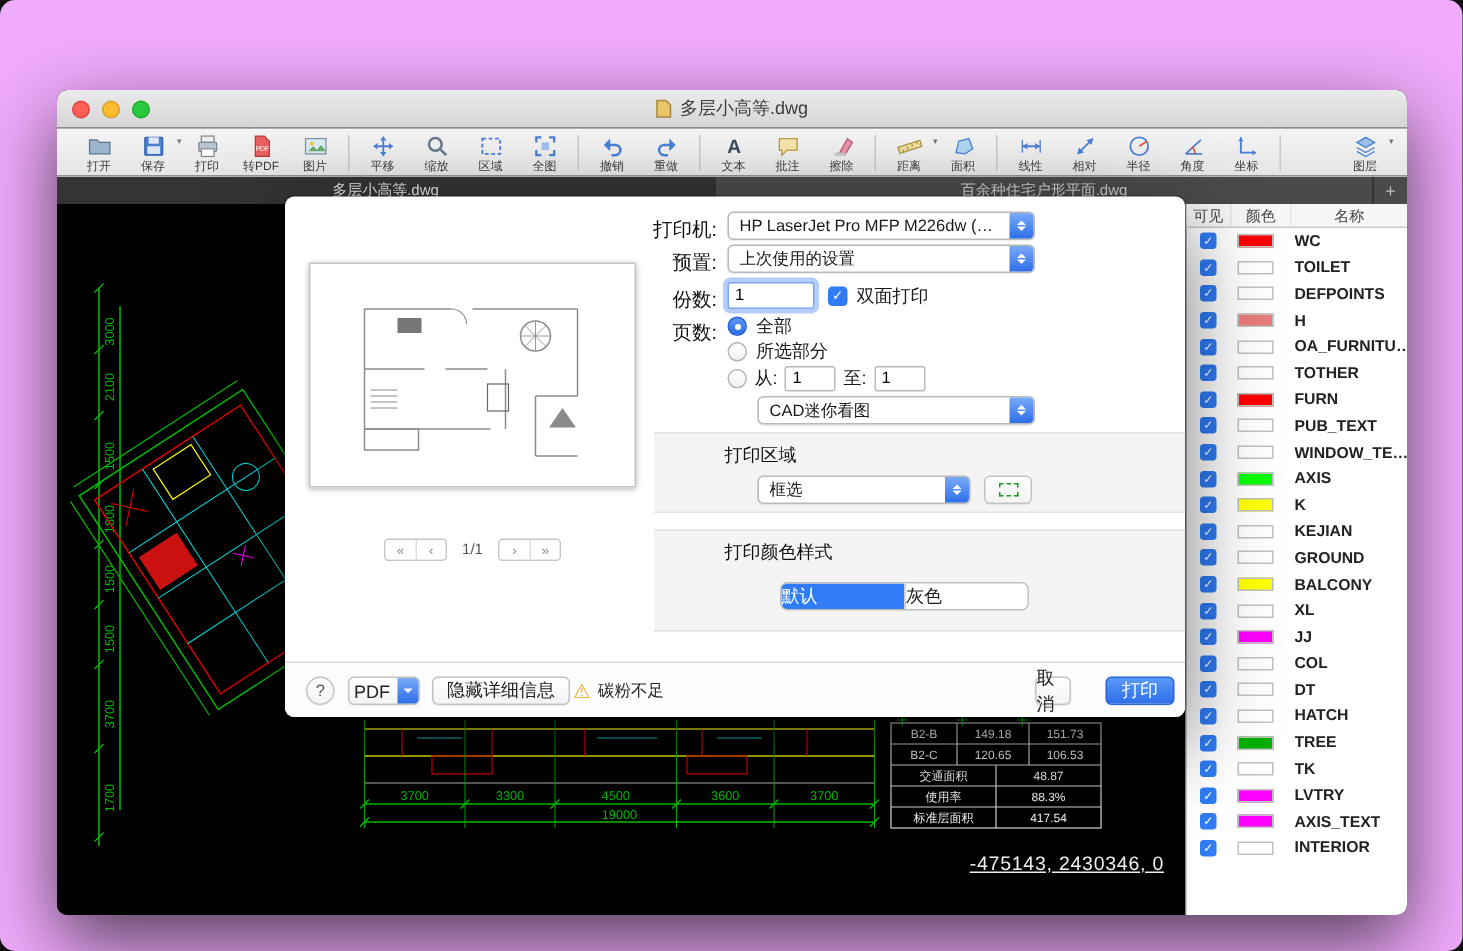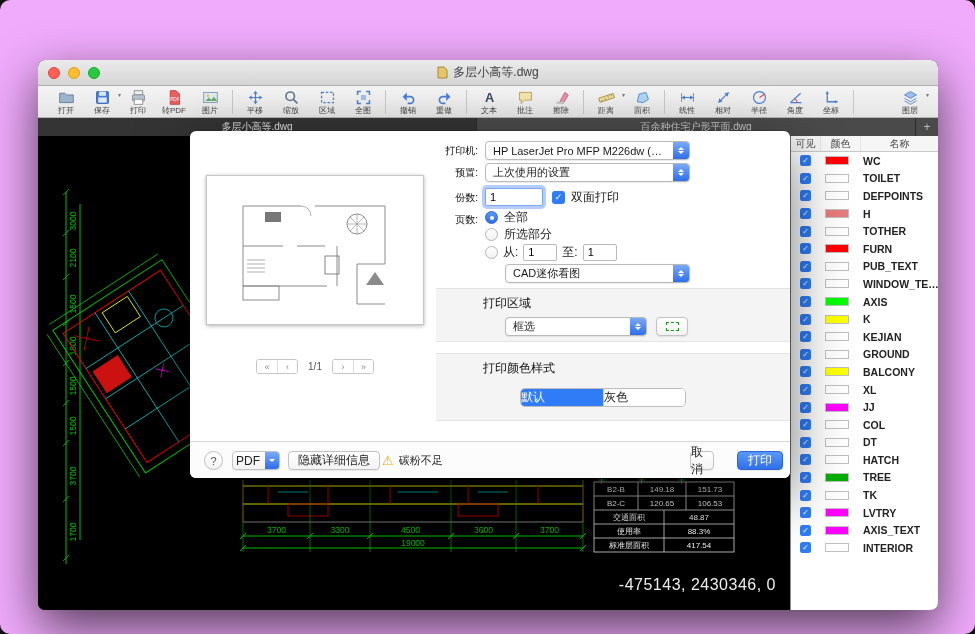--- a/index.html
+++ b/index.html
@@ -32,21 +32,21 @@
   .tab{flex:1;display:flex;align-items:center;justify-content:center;font-size:10px;
     color:#c9c9c9;border-right:1px solid #2b2b2b;}
   .tab.active{background:#343434;color:#e0e0e0;}
   .tab.inactive{background:#4a4a4a;}
   .tab-add{width:22px;display:flex;align-items:center;justify-content:center;color:#bbb;
     font-size:12px;background:#4a4a4a;}
   
   .content{position:absolute;top:76px;left:0;right:0;bottom:0;display:flex;}
   .canvas{flex:1;position:relative;background:#000;overflow:hidden;}
   .canvas svg{position:absolute;left:0;top:0;}
-  .coords{position:absolute;right:14px;bottom:16px;color:#eee;font-size:16px;letter-spacing:.5px;}
+  .coords{position:absolute;right:14px;bottom:27px;color:#eee;font-size:13px;letter-spacing:.5px;text-decoration:underline;}
   
   .layers{width:148px;background:#fff;border-left:1px solid #8d8d8d;display:flex;
     flex-direction:column;font-size:10.5px;}
   .lhead{height:16px;display:flex;border-bottom:1px solid #c9c9c9;background:#f6f6f6;
     color:#444;font-size:10px;flex:0 0 16px;}
   .lhead span{display:flex;align-items:center;justify-content:center;border-right:1px solid #e4e4e4;}
   .lh-vis{width:30px;}.lh-col{width:40px;}.lh-name{flex:1;border-right:none !important;}
   #layer-rows{flex:1;overflow:hidden;font-weight:bold;}
   .layer-row{height:17.6px;display:flex;align-items:center;}
   .lcheck{width:11px;height:11px;margin-left:9px;border-radius:2.5px;background:#2f7cf6;
@@ -64,21 +64,21 @@
   #band-color{top:222px;height:68px;}
   .preview-page{position:absolute;left:16px;top:44px;width:218px;height:150px;background:#fff;
     border:1px solid #c6c6c6;box-shadow:0 1px 4px rgba(0,0,0,.3);}
   .pager{position:absolute;left:16px;top:228px;width:218px;display:flex;align-items:center;
     justify-content:center;gap:10px;}
   .pgroup{display:flex;border:1px solid #c6c6c6;border-radius:3px;overflow:hidden;}
   .pbtn{width:20px;height:13px;background:#fff;display:flex;align-items:center;
     justify-content:center;font-size:9px;color:#888;}
   .pbtn + .pbtn{border-left:1px solid #ddd;}
   .pind{font-size:10px;color:#555;}
-  .flabel{position:absolute;left:188px;width:100px;text-align:right;font-size:10px;color:#111;}
+  .flabel{position:absolute;left:188px;width:100px;text-align:right;font-size:13px;color:#111;}
   .select{position:absolute;height:19px;background:#fff;border:1px solid #b9b9b9;border-radius:4px;
     display:flex;align-items:center;padding:0 20px 0 7px;font-size:11px;
     box-shadow:0 .5px 1px rgba(0,0,0,.08);}
   .select .sval{white-space:nowrap;overflow:hidden;text-overflow:ellipsis;}
   .scaret{position:absolute;right:0;top:0;bottom:0;width:16px;border-radius:0 3px 3px 0;
     background:linear-gradient(#79aaf8,#2e6ee8);display:flex;flex-direction:column;
     align-items:center;justify-content:center;gap:1.5px;}
   .scaret i{width:0;height:0;border-left:3px solid transparent;border-right:3px solid transparent;}
   .scaret .cu{border-bottom:3.5px solid #fff;}
   .scaret .cd{border-top:3.5px solid #fff;}
@@ -483,20 +483,25 @@
               <span class="lname">DEFPOINTS</span>
             </div>
             <div class="layer-row">
               <span class="lcheck"></span>
               <span class="lswatch" style="background:#e97b7b"></span>
               <span class="lname">H</span>
             </div>
             <div class="layer-row">
               <span class="lcheck"></span>
               <span class="lswatch" style="background:#ffffff"></span>
+              <span class="lname">OA_FURNITU…</span>
+            </div>
+            <div class="layer-row">
+              <span class="lcheck"></span>
+              <span class="lswatch" style="background:#ffffff"></span>
               <span class="lname">TOTHER</span>
             </div>
             <div class="layer-row">
               <span class="lcheck"></span>
               <span class="lswatch" style="background:#ff0000"></span>
               <span class="lname">FURN</span>
             </div>
             <div class="layer-row">
               <span class="lcheck"></span>
               <span class="lswatch" style="background:#ffffff"></span>

